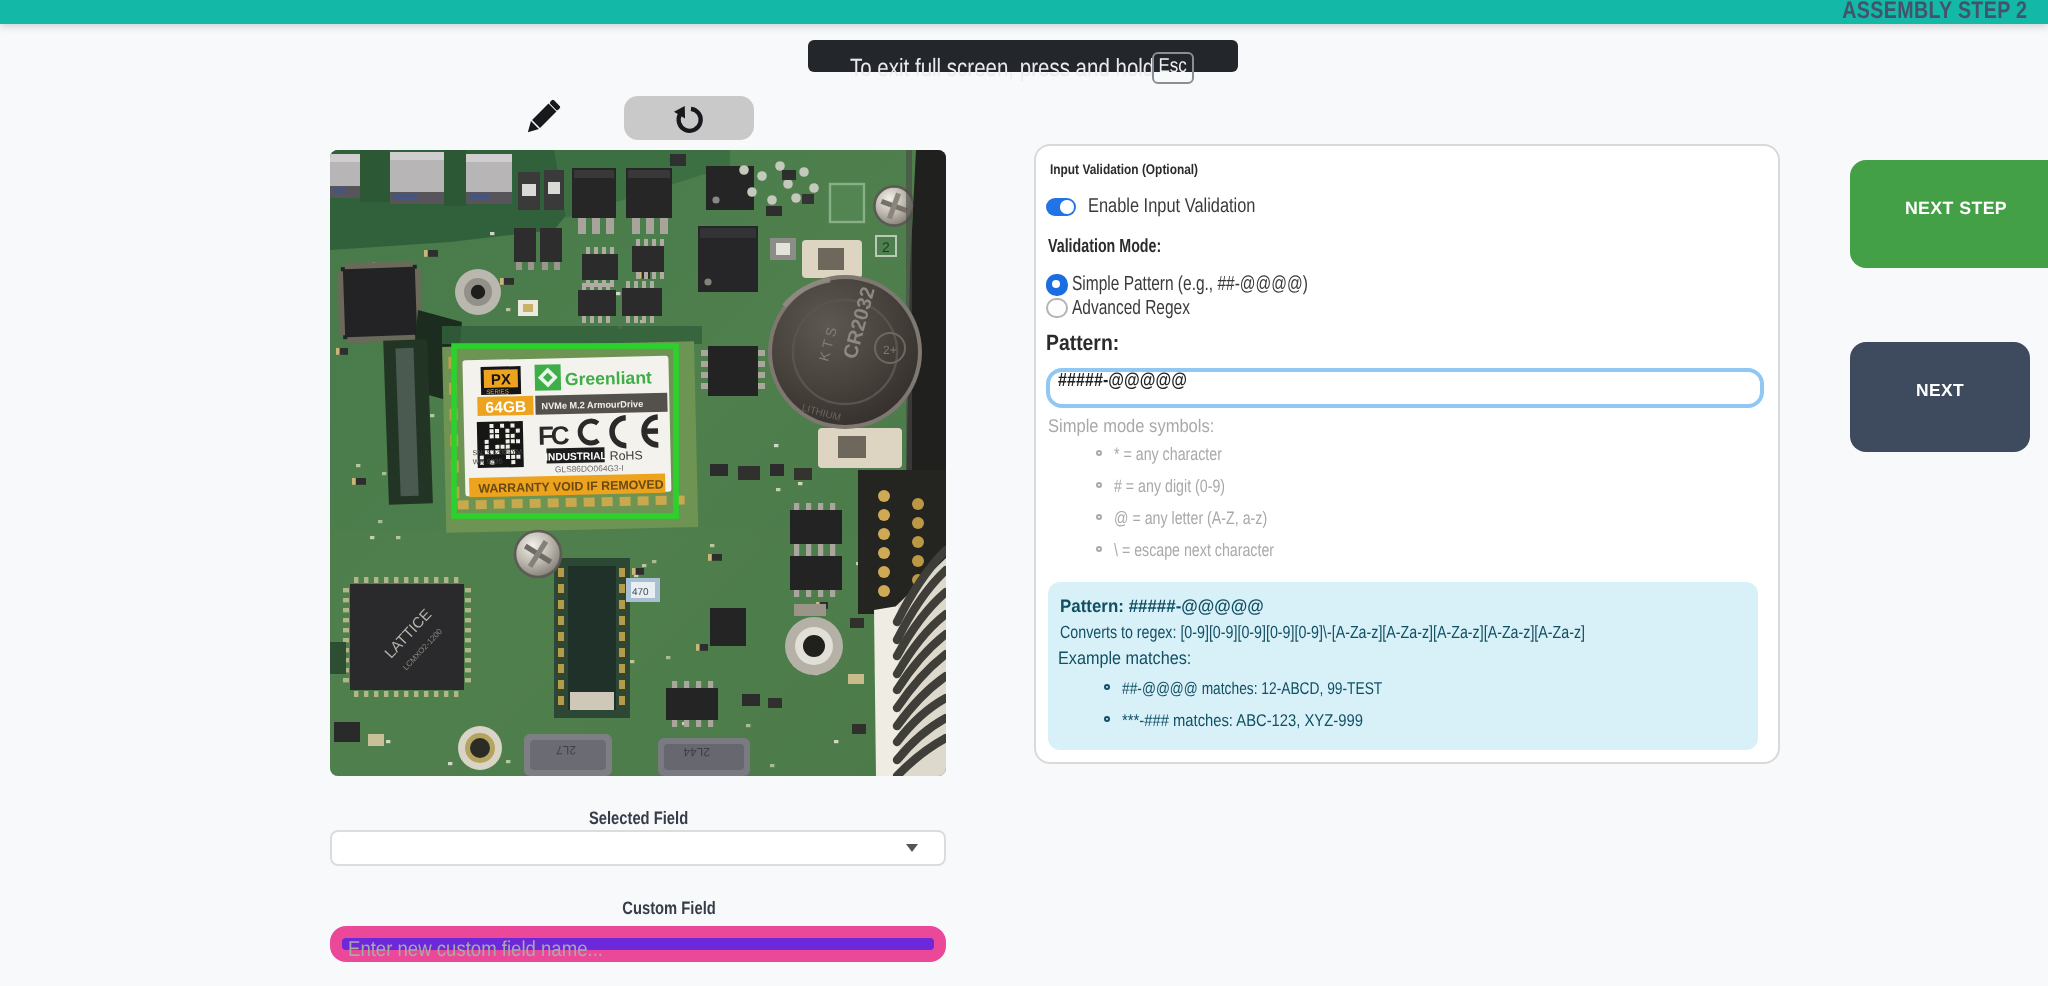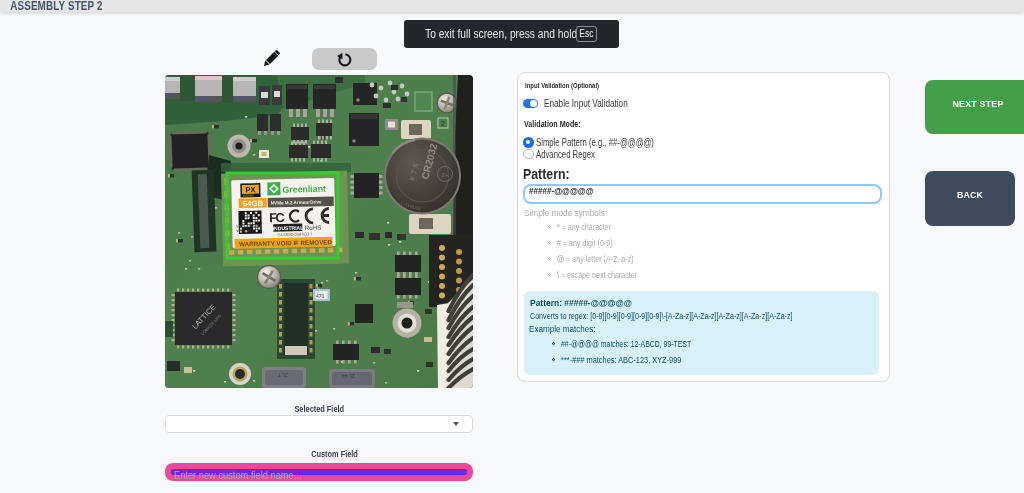--- a/index.html
+++ b/index.html
@@ -1,43 +1,43 @@
 <!DOCTYPE html>
 <html><head>
 <meta charset="utf-8">
 <style>
 * { margin:0; padding:0; box-sizing:border-box; }
 html,body { width:1024px; height:493px; overflow:hidden; }
 body { font-family:"Liberation Sans", sans-serif; background:#f8f9fb; position:relative; }
 svg text { font-family:"Liberation Sans", sans-serif; }
 .sx { display:inline-block; transform:scaleX(0.82); transform-origin:0 50%; white-space:nowrap; }
-.topbar { position:absolute; left:0; top:0; width:1024px; height:12px; background:#e5e5e5; box-shadow:0 1px 4px rgba(0,0,0,0.18); text-align:left; }
+.topbar { position:absolute; left:0; top:0; width:1024px; height:12px; background:#14b8a6; box-shadow:0 1px 4px rgba(0,0,0,0.18); text-align:right; }
 .topbar span { font-size:12px; font-weight:bold; color:#44536b; line-height:12px; letter-spacing:0.2px; display:inline-block; transform:scaleX(0.82); transform-origin:50% 50%; position:relative; top:-4.5px; }
-.tooltip { position:absolute; left:403.5px; top:20.3px; width:215px; height:28px; background:#23262b; border-radius:3px; color:#e9ebee; white-space:nowrap; }
+.tooltip { position:absolute; left:403.5px; top:20.3px; width:215px; height:16px; background:#23262b; border-radius:3px; color:#e9ebee; white-space:nowrap; }
 .tooltip .txt { position:absolute; left:21px; top:6.5px; font-size:12.5px; display:inline-block; transform:scaleX(0.82); transform-origin:0 50%; }
 .esc { position:absolute; left:172px; top:5.6px; width:21px; height:16.2px; border:1.2px solid #8a8f95; border-radius:3px; font-size:10px; color:#f0f2f4; text-align:center; line-height:13.5px; }
 .esc span { display:inline-block; transform:scaleX(0.85); transform-origin:50% 50%; }
 .pencil { position:absolute; left:260px; top:48px; width:22px; height:22px; }
 .rotatebtn { position:absolute; left:312px; top:48px; width:65px; height:22px; background:#c9c9c9; border-radius:7px; display:flex; align-items:center; justify-content:center; }
 .photo { position:absolute; left:165px; top:75px; width:308px; height:313px; border-radius:4px; overflow:hidden; display:block; }
 .card { position:absolute; left:517px; top:72px; width:373px; height:310px; background:#ffffff; border:1px solid #d9d9d9; border-radius:8px; }
 .lbl-sm { position:absolute; left:6.5px; top:9px; font-size:7px; font-weight:bold; color:#2b2b2b; }
 .lbl-sm span { display:inline-block; transform:scaleX(0.85); transform-origin:0 50%; }
 .toggle { position:absolute; left:5px; top:26px; width:15px; height:9px; background:#2273e6; border-radius:4.5px; }
 .toggle .knob { position:absolute; right:1.2px; top:1.2px; width:6.6px; height:6.6px; background:#fff; border-radius:50%; }
 .enable { position:absolute; left:25.5px; top:25px; font-size:10px; color:#3a3a3a; }
 .vmode { position:absolute; left:5.5px; top:45.1px; font-size:9.5px; font-weight:bold; color:#2b2b2b;text-align:center; }
 .vmode span { display:inline-block; transform:scaleX(0.75); transform-origin:0 50%; }
 .radio1 { position:absolute; left:5.2px; top:64px; width:10.6px; height:10.6px; border-radius:50%; background:#1a6ee0; }
 .radio1 .dot { position:absolute; left:3.3px; top:3.3px; width:4px; height:4px; background:#fff; border-radius:50%; }
 .radio2 { position:absolute; left:5.2px; top:75.7px; width:10.6px; height:10.6px; border-radius:50%; background:#fdfdfd; border:1px solid #b4b4b4; }
 .ropt1 { position:absolute; left:17.8px; top:63.6px; font-size:10.2px; color:#3a3a3a; }
 .ropt2 { position:absolute; left:17.8px; top:76.1px; font-size:10.2px; color:#3a3a3a; }
 .ropt1 span, .ropt2 span { display:inline-block; transform:scaleX(0.76); transform-origin:0 50%; }
-.plabel { position:absolute; left:5px; top:93.4px; font-size:14px; font-weight:bold; color:#2b2b2b;text-align:right; }
+.plabel { position:absolute; left:5px; top:93.4px; font-size:11px; font-weight:bold; color:#2b2b2b;text-align:right; }
 .plabel span { display:inline-block; transform:scaleX(0.88); transform-origin:0 50%; }
 .pinput { position:absolute; left:5px; top:111px; width:358.5px; height:20px; border:2px solid #90c7f4; border-radius:8px; background:#fff; }
 .pinput span { position:absolute; left:3.5px; top:-0.8px; font-size:9.5px; font-weight:bold; color:#222; display:inline-block; transform:scaleX(0.85); transform-origin:0 50%; white-space:nowrap; }
 .symhead { position:absolute; left:5.5px; top:135px; font-size:9.2px; color:#a9a9a9; }
 .symhead span { display:inline-block; transform:scaleX(0.9); transform-origin:0 50%; }
 .sym { position:absolute; left:39px; font-size:9px;  color:#a9a9a9; }
 .sym span { display:inline-block; transform:scaleX(0.79); transform-origin:0 50%; }
 .sym i { position:absolute; left:-9.5px; top:3px; width:3.4px; height:3.4px; border:1.1px solid #a9a9a9; border-radius:50%; }
 .bluebox { position:absolute; left:5.5px; top:217.5px; width:355px; height:84px; background:#d8f1f8; border-radius:6px; color:#114f63; }
 .bb-title { position:absolute; left:6.4px; top:7.4px; font-size:9px; font-weight:bold; }
@@ -584,21 +584,21 @@
   <div class="sym" style="top:197px;"><i></i><span>\ = escape next character</span></div>
   <div class="bluebox">
     <div class="bb-title"><span>Pattern: #####-@@@@@</span></div>
     <div class="bb-regex"><span>Converts to regex: [0-9][0-9][0-9][0-9][0-9]\-[A-Za-z][A-Za-z][A-Za-z][A-Za-z][A-Za-z]</span></div>
     <div class="bb-ex"><span>Example matches:</span></div>
     <div class="bb-li" style="top:48.8px;"><i></i><span>##-@@@@ matches: 12-ABCD, 99-TEST</span></div>
     <div class="bb-li" style="top:64.4px;"><i></i><span style="transform:scaleX(0.87);">***-### matches: ABC-123, XYZ-999</span></div>
   </div>
 </div>
 <div class="btn-next">NEXT STEP</div>
-<div class="btn-back">BACK</div>
+<div class="btn-back">NEXT</div>
 <div class="self-lbl"><span>Selected Field</span></div>
 <div class="dropdown">
     <div class="dd-caret"></div>
   </div>
 <div class="cf-lbl"><span>Custom Field</span></div>
 <div class="cf-input">
     <div class="cf-text"><span>Enter new custom field name...</span></div>
   </div>
 
 </body></html>

